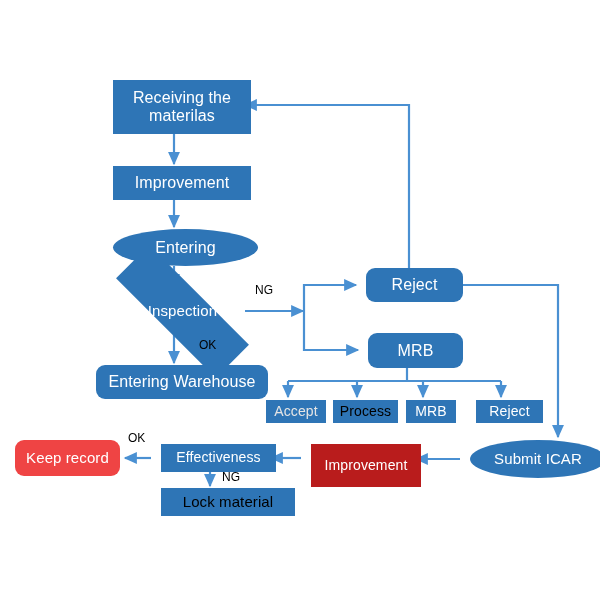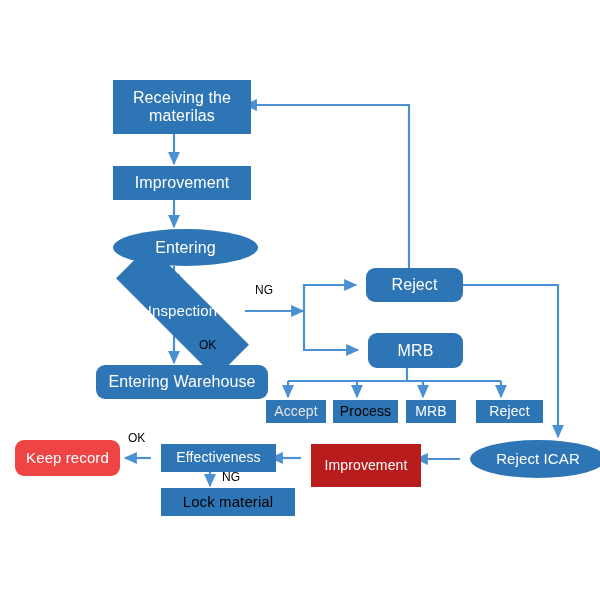--- a/index.html
+++ b/index.html
@@ -131,21 +131,21 @@
   <div class="node round" style="left: 360px; top: 333px; width: 95px; height: 35px; font-size: 16px; color: rgb(255, 255, 255); background: rgb(46, 117, 182);"><span>MRB</span></div>
 
   <div class="node rect" style="left: 258px; top: 400px; width: 60px; height: 23px; font-size: 14px; color: #e5e5e5; background: rgb(46, 117, 182);"><span>Accept</span></div>
 
   <div class="node rect" style="left: 325px; top: 400px; width: 65px; height: 23px; font-size: 14px; color: #000000; background: rgb(46, 117, 182);"><span>Process</span></div>
 
   <div class="node rect" style="left: 398px; top: 400px; width: 50px; height: 23px; font-size: 14px; color: rgb(255, 255, 255); background: rgb(46, 117, 182);"><span>MRB</span></div>
 
   <div class="node rect" style="left: 468px; top: 400px; width: 67px; height: 23px; font-size: 14px; color: rgb(255, 255, 255); background: rgb(46, 117, 182);"><span>Reject</span></div>
 
-  <div class="node ellipse" style="left: 462px; top: 440px; width: 136px; height: 38px; font-size: 15px; color: rgb(255, 255, 255); background: rgb(46, 117, 182);"><span>Reject ICAR</span></div>
+  <div class="node ellipse" style="left: 462px; top: 440px; width: 136px; height: 38px; font-size: 15px; color: rgb(255, 255, 255); background: rgb(46, 117, 182);"><span>Submit ICAR</span></div>
 
   <div class="node rect" style="left: 303px; top: 444px; width: 110px; height: 43px; font-size: 14px; color: rgb(255, 255, 255); background: #b91c1c;"><span>Improvement</span></div>
 
   <div class="node rect" style="left: 153px; top: 444px; width: 115px; height: 28px; font-size: 14px; color: rgb(255, 255, 255); background: rgb(46, 117, 182);"><span>Effectiveness</span></div>
 
   <div class="node round" style="left: 7px; top: 440px; width: 105px; height: 36px; font-size: 15px; color: rgb(255, 255, 255); background: #ef4444;"><span>Keep record</span></div>
 
   <div class="node rect" style="left: 153px; top: 488px; width: 134px; height: 28px; font-size: 15px; color: #000000; background: rgb(46, 117, 182);"><span>Lock material</span></div>
 
   <span class="edge-label" style="left: 255px; top: 283px; color: rgb(0, 0, 0);">NG</span>

